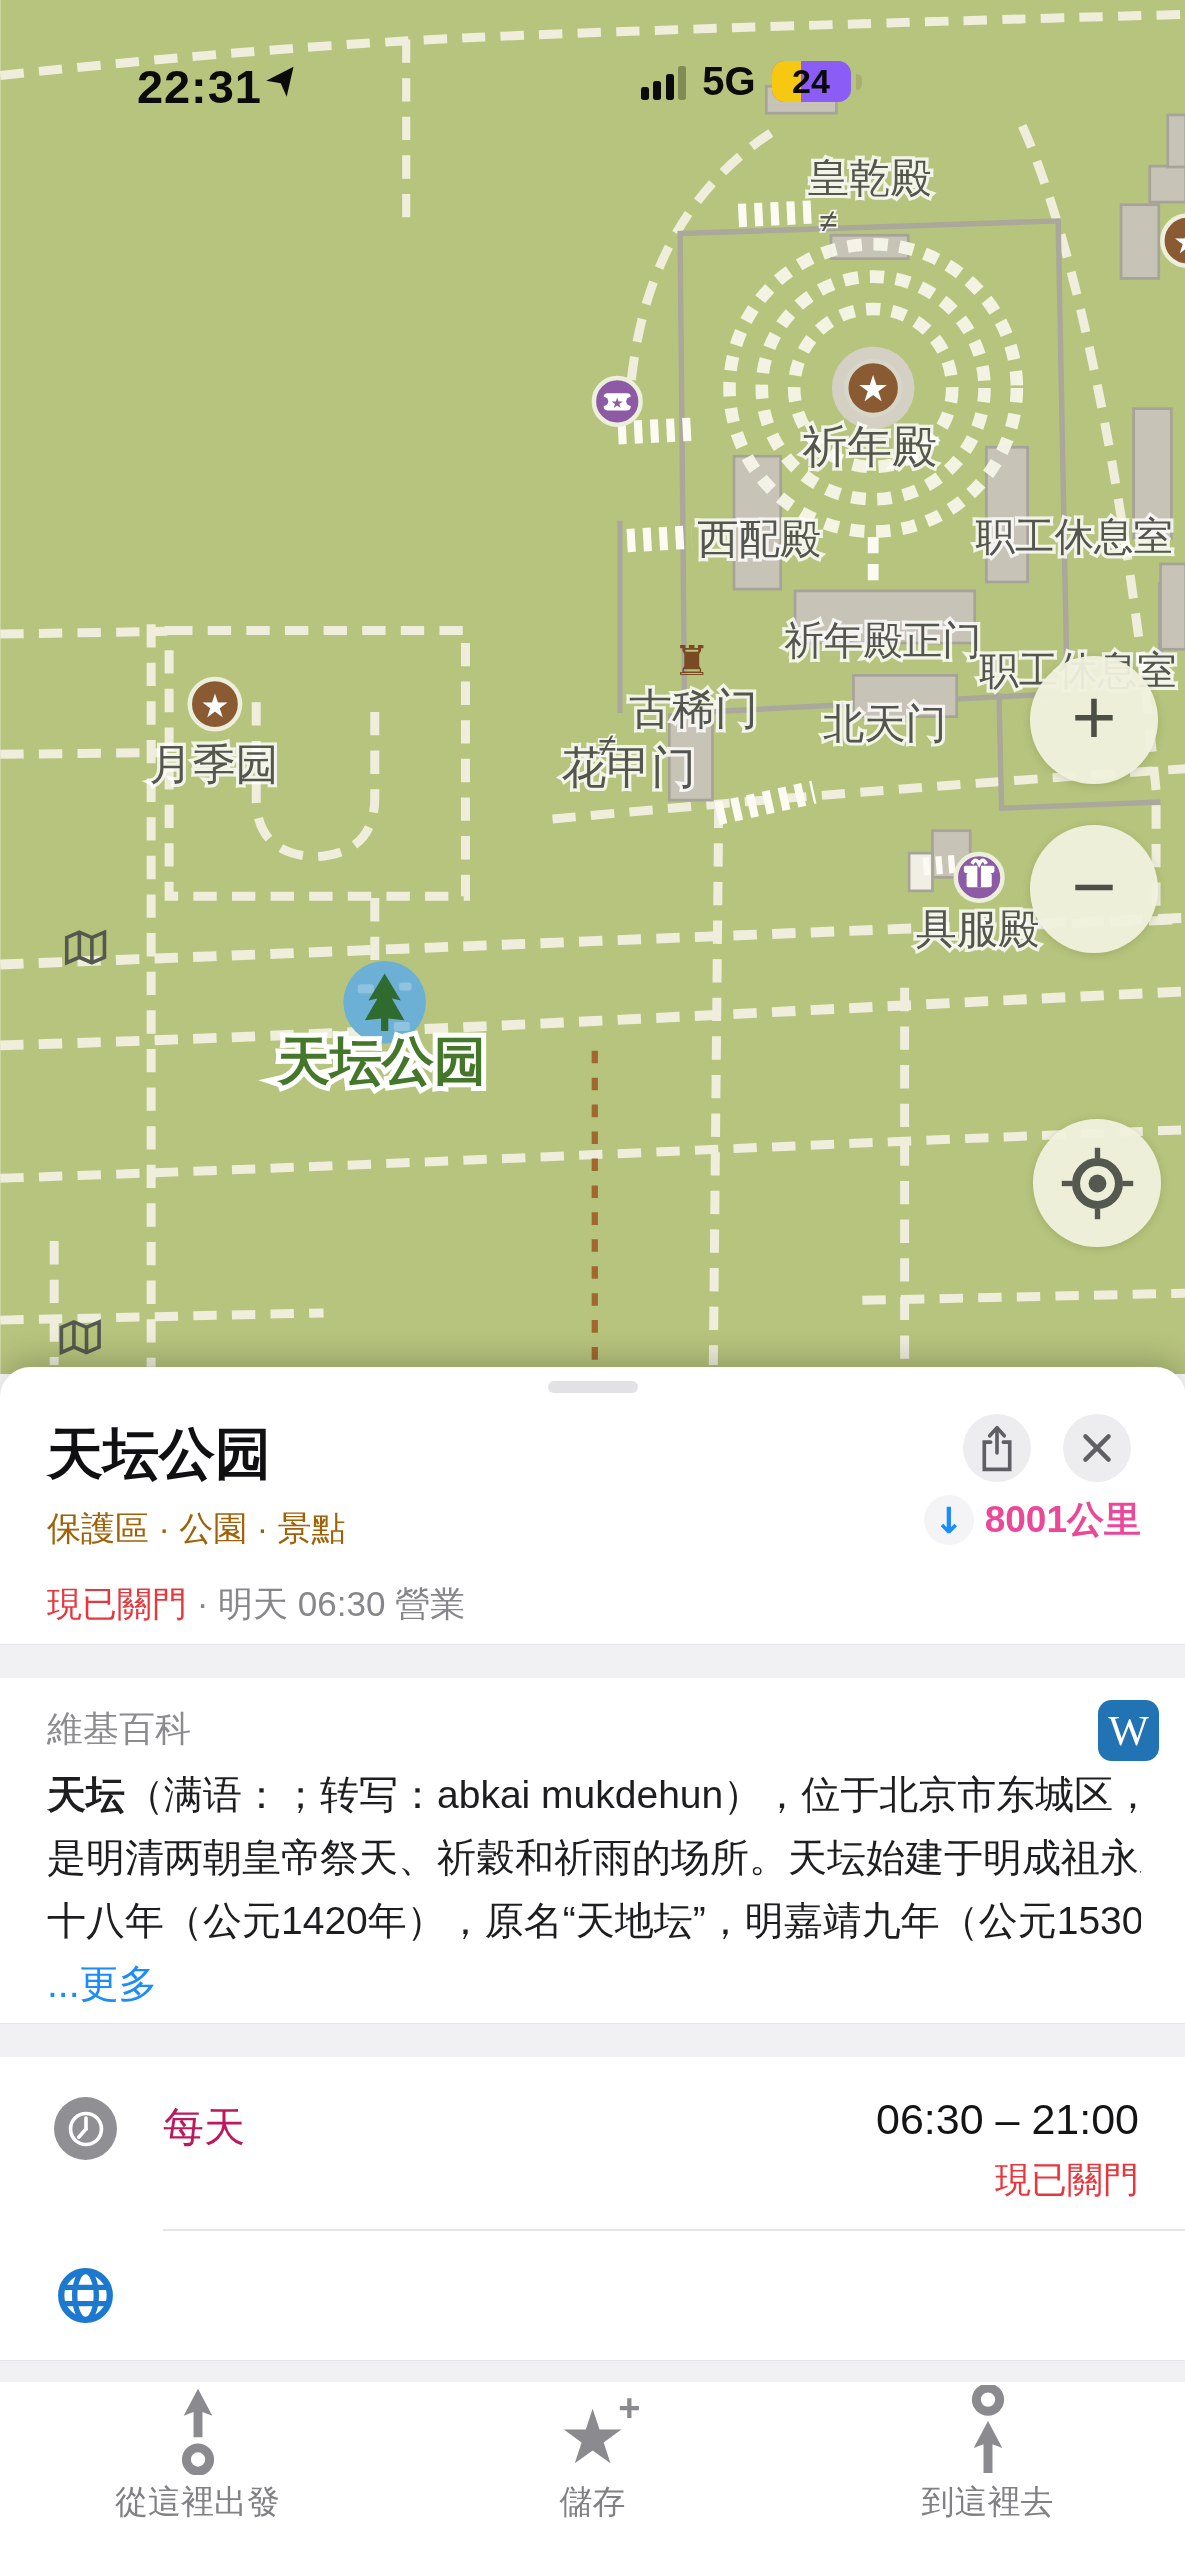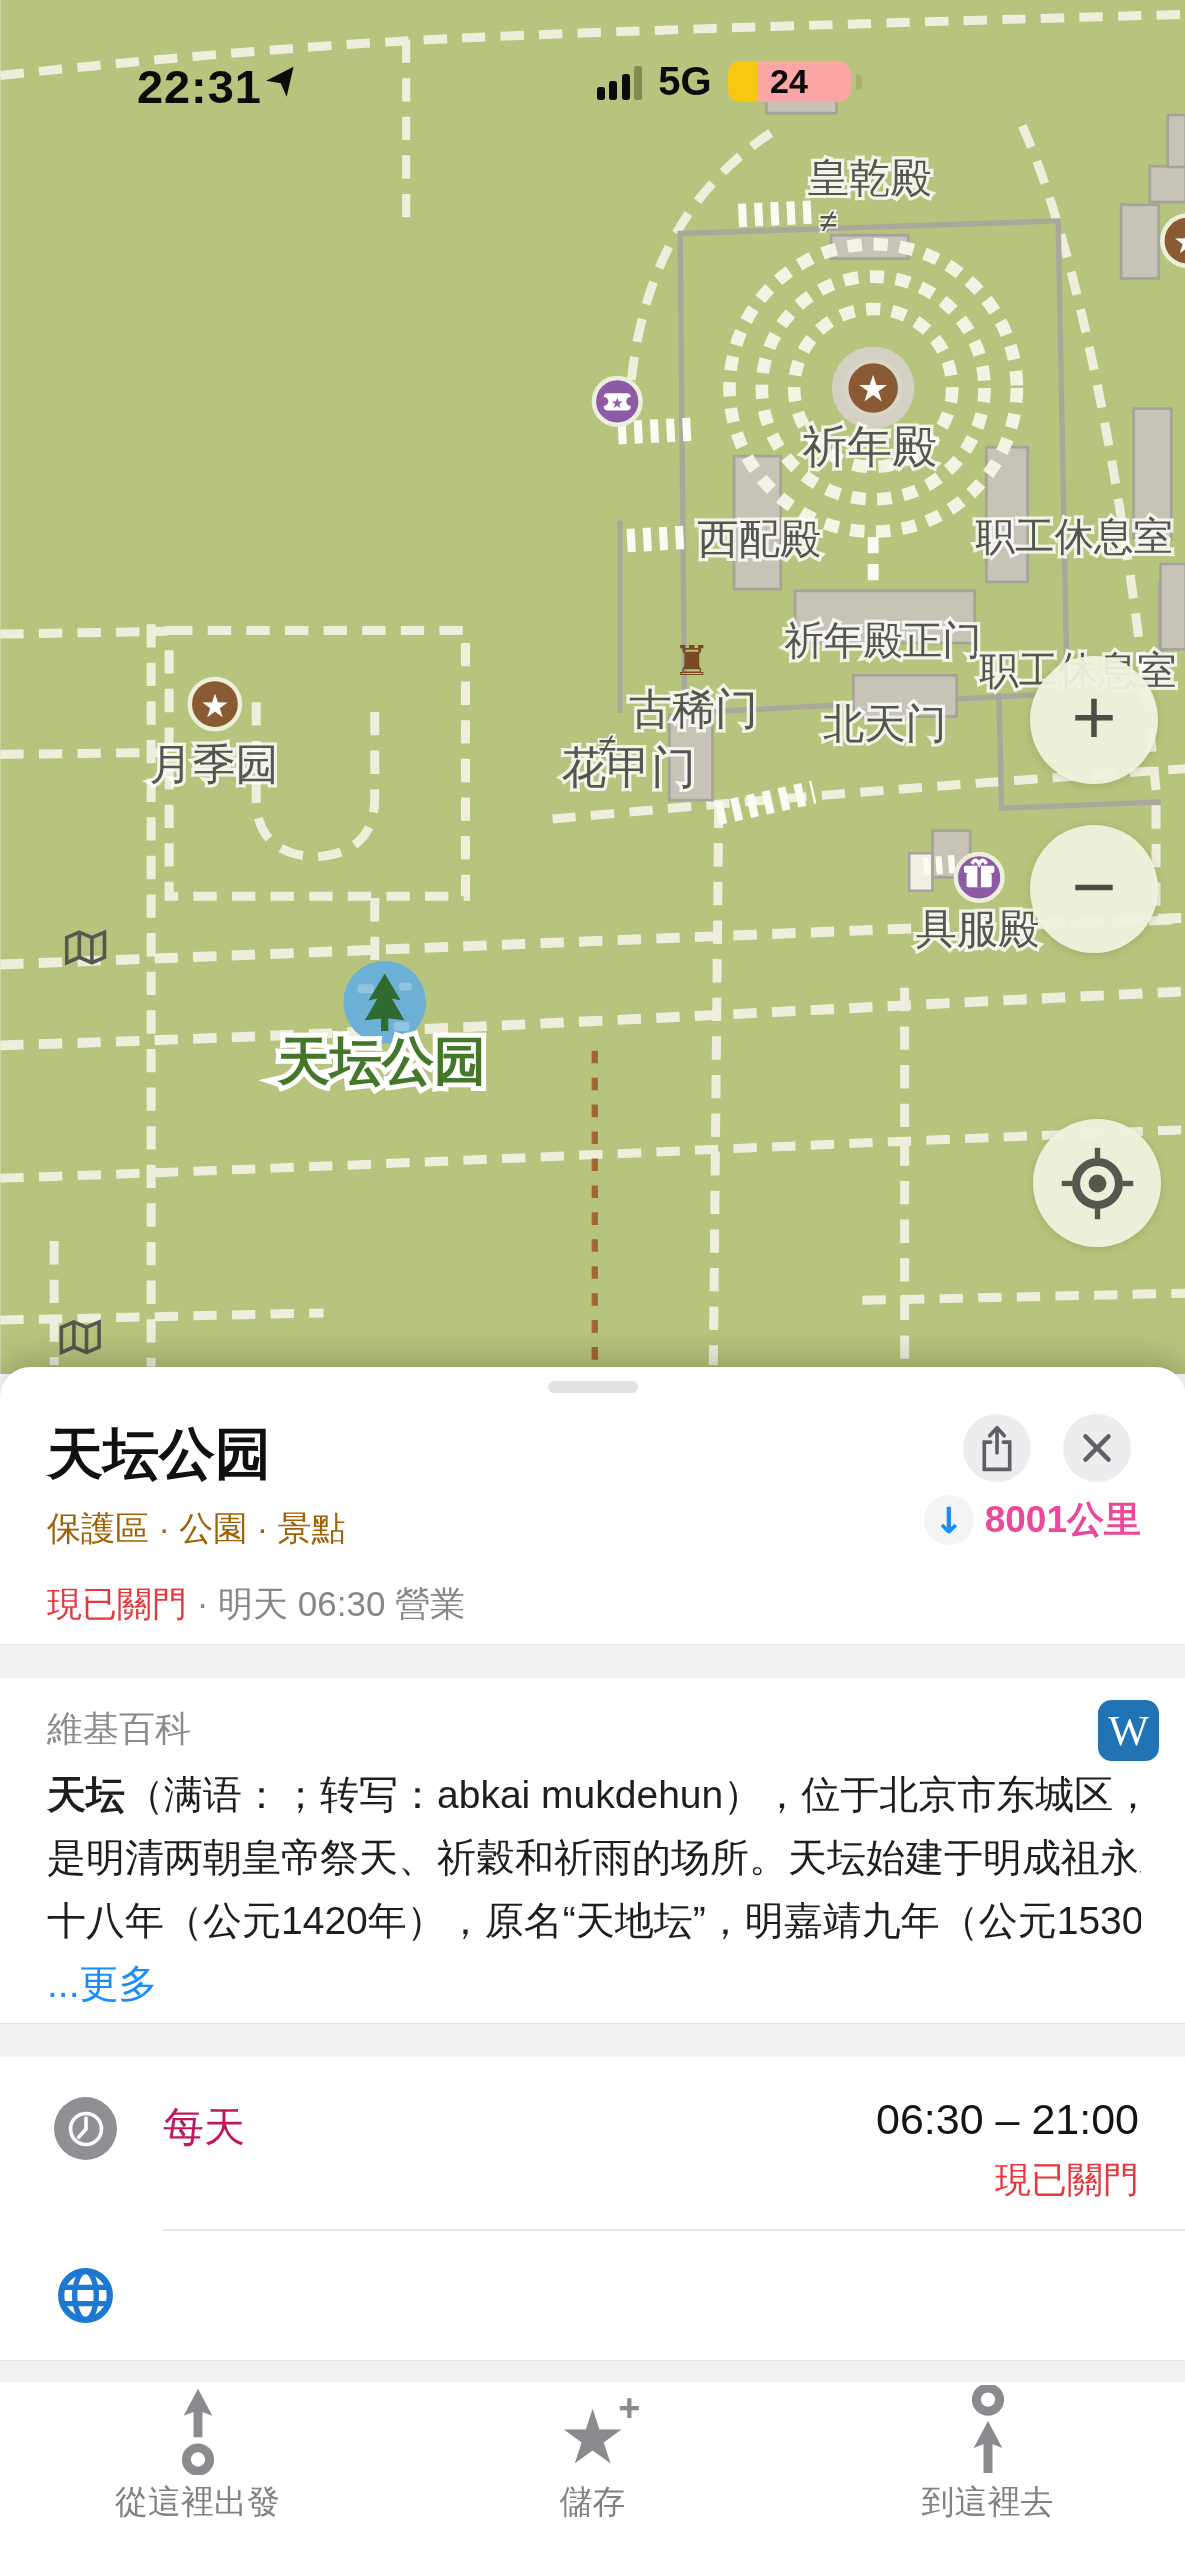--- a/index.html
+++ b/index.html
@@ -8,21 +8,21 @@
   .abs{position:absolute;}
   
   .statusbar{position:absolute;left:0;top:0;width:970px;height:135px;z-index:30;color:#0b0b0b;text-decoration:underline;}
   .sb-time{position:absolute;left:137px;top:59px;font-size:47px;font-weight:700;letter-spacing:0.9px;}
   .sb-nav{position:absolute;left:266px;top:54px;font-size:41px;transform:rotate(-52deg);}
   .sb-right{position:absolute;right:108px;top:59px;display:flex;align-items:center;gap:16px;}
   .bars{display:flex;align-items:flex-end;gap:4.5px;height:36px;}
   .bar{width:8px;border-radius:2.7px;background:#0b0b0b;}
   .bar.dim{background:rgba(30,35,10,.35);}
   .sb-5g{font-size:40px;font-weight:600;}
-  .battery{position:relative;width:79px;height:41px;border-radius:12.6px;background:#fca5a5;overflow:hidden;padding-left:44px;}
+  .battery{position:relative;width:79px;height:41px;border-radius:12.6px;background:#8b5cf6;overflow:hidden;}
   .battery .fill{position:absolute;left:0;top:0;bottom:0;width:29px;background:#f6c812;}
   .battery .pct{position:absolute;inset:0;display:flex;align-items:center;justify-content:center;
                 font-size:34px;font-weight:700;color:#090909;}
   .bat-nub{width:6.3px;height:16px;border-radius:0 5.4px 5.4px 0;background:#a6b070;margin-left:-10.8px;}
   
   .mapbtn{position:absolute;width:128px;height:128px;border-radius:50%;background:rgba(239,241,221,.95);
           box-shadow:0 1.8px 9px rgba(60,70,30,.18);display:flex;align-items:center;justify-content:center;
           color:#4c4f45;z-index:20;}
   .mapbtn .glyph{font-size:77px;font-weight:500;line-height:1;margin-top:-5.4px;}
   

